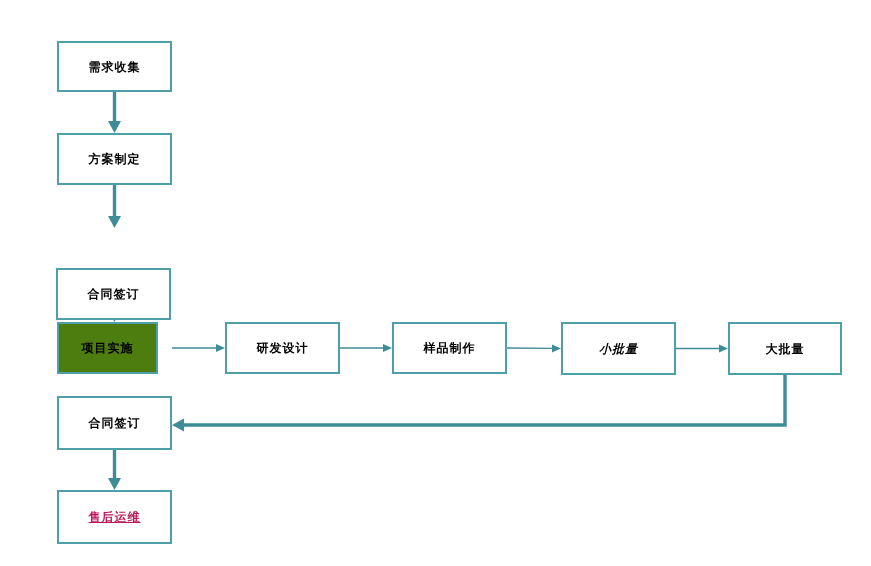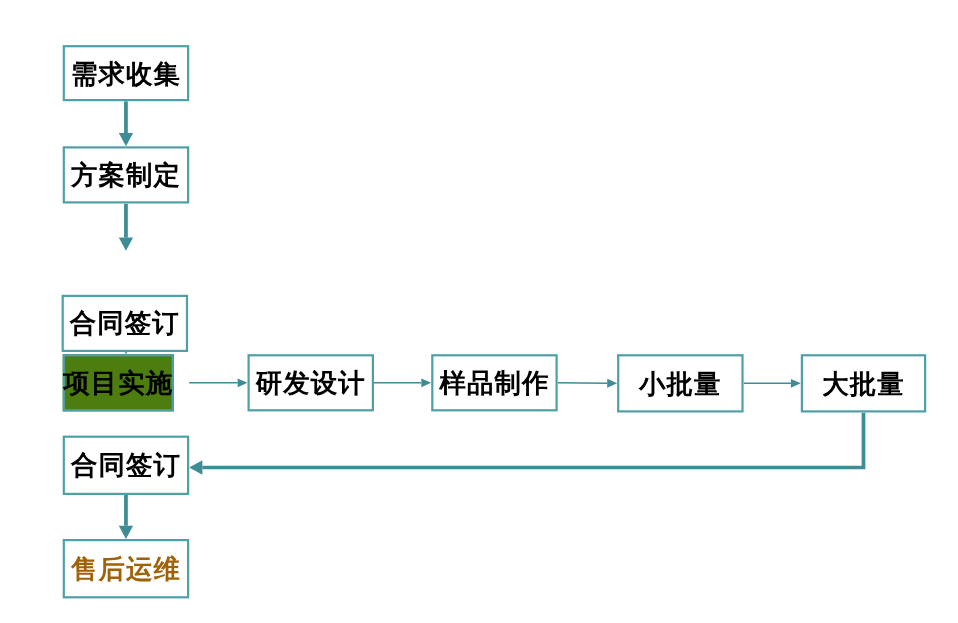--- a/index.html
+++ b/index.html
@@ -32,21 +32,21 @@
   .node {
     position: absolute;
     box-sizing: border-box;
     border: 2px solid #4E9FA7;
     background: #ffffff;
     display: flex;
     align-items: center;
     justify-content: center;
   }
   .node span {
-    font-size: 24px;
+    font-size: 12px;
     font-weight: bold;
     color: #000000;
     letter-spacing: 1px;
     white-space: nowrap;
     line-height: 1;
   }
 </style>
 </head>
 <body>
 
@@ -84,25 +84,25 @@
       <div class="node" style="left: 57px; top: 322px; width: 101px; height: 52px; border-color: rgb(78, 159, 167); background: #4d7c0f;">
         <span style="color: rgb(0, 0, 0);">项目实施</span>
       </div>
       <div class="node" style="left: 225px; top: 322px; width: 115px; height: 52px; border-color: rgb(78, 159, 167); background: rgb(255, 255, 255);">
         <span style="color: rgb(0, 0, 0);">研发设计</span>
       </div>
       <div class="node" style="left: 392px; top: 322px; width: 115px; height: 52px; border-color: rgb(78, 159, 167); background: rgb(255, 255, 255);">
         <span style="color: rgb(0, 0, 0);">样品制作</span>
       </div>
       <div class="node" style="left: 561px; top: 322px; width: 115px; height: 53px; border-color: rgb(78, 159, 167); background: rgb(255, 255, 255);">
-        <span style="color: rgb(0, 0, 0);">小批量</span>
+        <span style="color: rgb(0, 0, 0); font-style: italic;">小批量</span>
       </div>
       <div class="node" style="left: 728px; top: 322px; width: 114px; height: 53px; border-color: rgb(78, 159, 167); background: rgb(255, 255, 255);">
         <span style="color: rgb(0, 0, 0);">大批量</span>
       </div>
       <div class="node" style="left: 57px; top: 396px; width: 115px; height: 54px; border-color: rgb(78, 159, 167); background: rgb(255, 255, 255);">
         <span style="color: rgb(0, 0, 0);">合同签订</span>
       </div>
       <div class="node" style="left: 57px; top: 490px; width: 115px; height: 54px; border-color: rgb(78, 159, 167); background: rgb(255, 255, 255);">
-        <span style="color: #a16207;">售后运维</span>
+        <span style="color: #be185d; text-decoration: underline;">售后运维</span>
       </div>
     </div>
 </div>
 
 </body></html>

